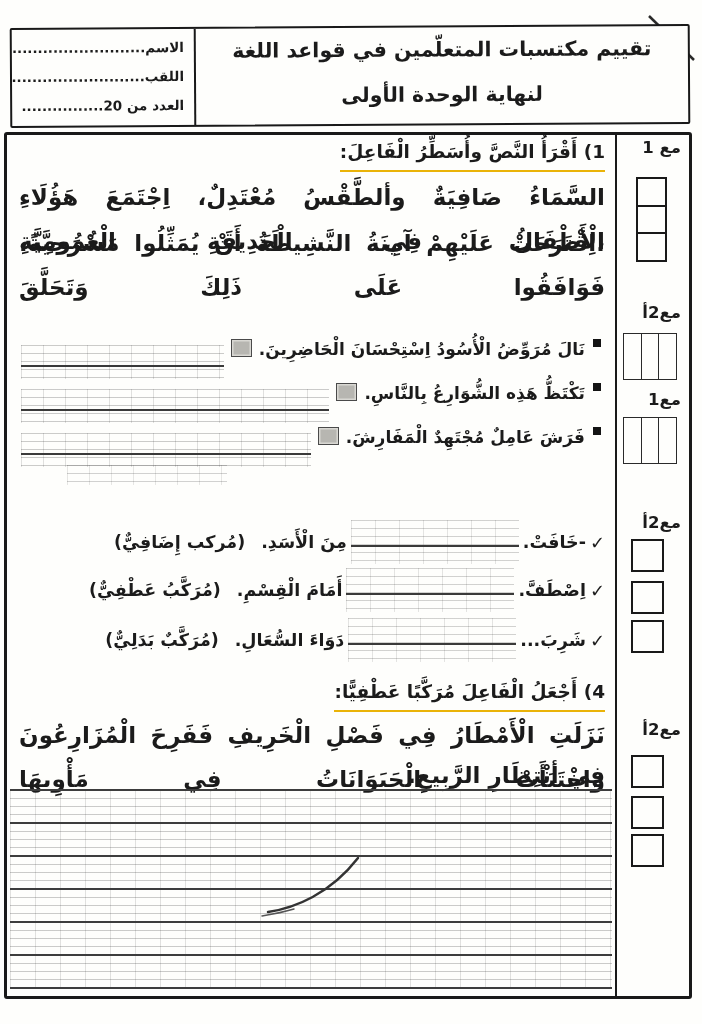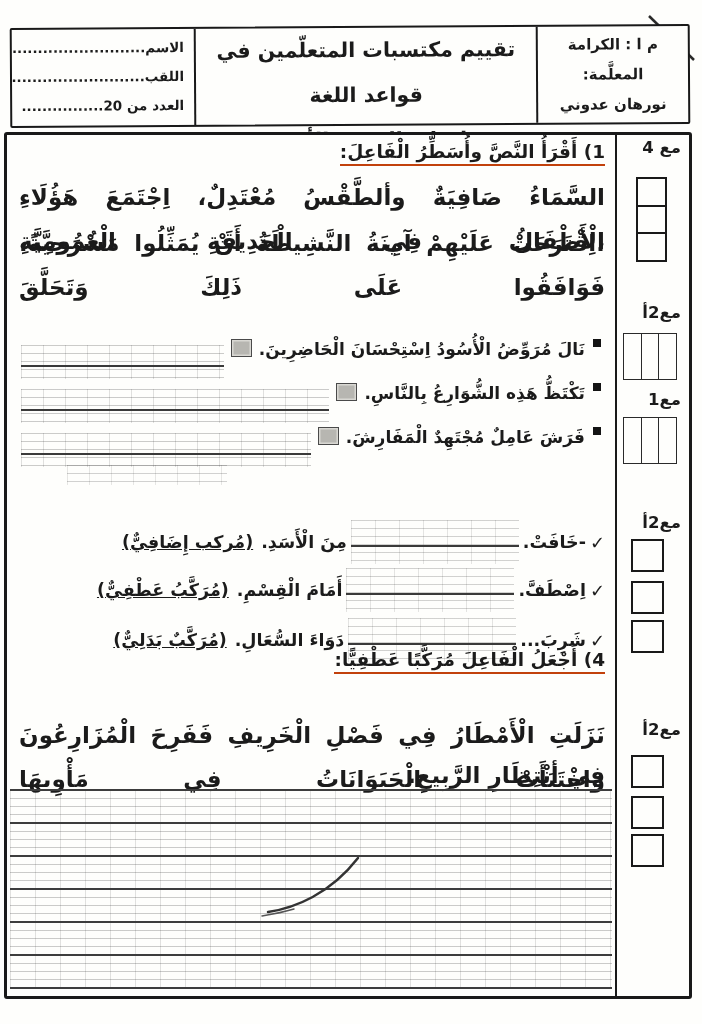--- a/index.html
+++ b/index.html
@@ -31,21 +31,21 @@
   .vstack i{flex:1;border-top:2px solid #191919;}
   .vstack i:first-child{border-top:none;}
   .cells3{position:absolute;right:12px;width:52px;height:45px;border:1.5px solid #2a2a2a;
           display:flex;}
   .cells3 i{flex:1;border-inline-start:1.5px solid #2a2a2a;}
   .cells3 i:first-child{border-inline-start:none;}
   .sqbox{position:absolute;right:25px;width:29px;height:29px;border:2.5px solid #191919;background:#fefefc;}
 
   
   .qhead{position:absolute;right:10px;left:8px;font-size:18.5px;}
-  .qhead span{border-bottom:2px solid #c2410c;padding-bottom:2px;}
+  .qhead span{border-bottom:2px solid #eab308;padding-bottom:8px;}
 
   .qline{position:absolute;right:10px;left:12px;font-size:23px;height:44px;line-height:44px;
          white-space:nowrap;}
   .just{text-align:justify;text-align-last:justify;white-space:normal;}
 
   
   .q2row{position:absolute;right:14px;left:14px;height:42px;display:flex;}
   .bullet{width:8px;height:8px;background:#141414;flex:0 0 8px;margin-left:8px;}
   .q2text{font-size:17px;white-space:nowrap;}
   .markbox{width:19px;height:16px;background:#b7b6b1;border:1.5px solid #4a4a4a;
@@ -62,60 +62,55 @@
 
   
   .q3row{position:absolute;right:10px;left:8px;height:46px;display:flex;align-items:center;}
   .check{font-size:18px;flex:0 0 auto;margin-left:4px;}
   .q3verb,.q3comp,.q3type{font-size:17.5px;white-space:nowrap;}
   .gridblock{width:168px;height:44px;flex:0 0 168px;margin:0 4px;
     background:
       linear-gradient(180deg,transparent 0 25px,#3a3a3a 25px 27px,transparent 27px),
       repeating-linear-gradient(180deg,rgba(50,50,50,.22) 0 1px,transparent 1px 8px),
       repeating-linear-gradient(90deg,rgba(50,50,50,.13) 0 1px,transparent 1px 24px);}
-  .q3type{margin-right:8px;text-decoration:underline;}
+  .q3type{margin-right:16px;}
 
   
   .ruled{position:absolute;right:3px;left:3px;top:654px;height:198px;border-top:2px solid #3d3d3d;}
   .seyes-row{height:33px;border-bottom:2px solid #3d3d3d;box-sizing:border-box;
     background:
       repeating-linear-gradient(180deg,transparent 0 7px,rgba(55,55,55,.26) 7px 8px),
       repeating-linear-gradient(90deg,rgba(55,55,55,.15) 0 1px,transparent 1px 25px);}
   .scribble{position:absolute;pointer-events:none;}
 </style>
 </head>
 <body>
 
 <div class="page">
 
   <svg class="fold" viewBox="0 0 702 80">
     <line x1="649" y1="16" x2="694" y2="60" stroke="#2a2a2a" stroke-width="2.5"></line>
   </svg>
 
   <div class="header-box">
-    <div class="h-school">
-      <div>م ا : الكرامة</div>
-      <div>المعلَّمة:</div>
-      <div>نورهان عدوني</div>
-    </div>
     <div class="h-title">
       <div>تقييم مكتسبات المتعلّمين في قواعد اللغة</div>
       <div>لنهاية الوحدة الأولى</div>
     </div>
     <div class="h-student">
       <div>الاسم..........................</div>
       <div>اللقب..........................</div>
       <div>العدد من 20................</div>
     </div>
   </div>
 
   <div class="content-box">
 
     <div class="margin-col">
-      <div class="mlabel" style="top:3px">مع 4</div>
+      <div class="mlabel" style="top:3px">مع 1</div>
       <div class="vstack" style="top:42px">
           <i></i>
           <i></i>
           <i></i>
         </div>
 
       <div class="mlabel" style="top:168px">مع2أ</div>
       <div class="cells3" style="top:198px">
           <i></i>
           <i></i>
@@ -183,21 +178,21 @@
         <span class="q3type">(مُرَكَّبُ عَطْفِيٌّ)</span>
       </div>
       <div class="q3row" style="top:482px">
         <span class="check">✓</span>
         <span class="q3verb">شَرِبَ...</span>
         <span class="gridblock"></span>
         <span class="q3comp">دَوَاءَ السُّعَالِ.</span>
         <span class="q3type">(مُرَكَّبٌ بَدَلِيٌّ)</span>
       </div>
 
-      <div class="qhead" style="top:514px">
+      <div class="qhead" style="top:546px">
         <span>4) أَجْعَلُ الْفَاعِلَ مُرَكَّبًا عَطْفِيًّا:</span>
       </div>
       <div class="qline just" style="top:578px">نَزَلَتِ الْأَمْطَارُ فِي فَصْلِ الْخَرِيفِ فَفَرِحَ الْمُزَارِعُونَ وَاخْتَبَأَتْ الْحَيَوَانَاتُ فِي مَأْوِيهَا</div>
       <div class="qline" style="top:618px">فِي أنْتِظَارِ الرَّبِيعِ.</div>
 
       <div class="ruled">
         <div class="seyes-row"></div>
         <div class="seyes-row"></div>
         <div class="seyes-row"></div>
         <div class="seyes-row"></div>

